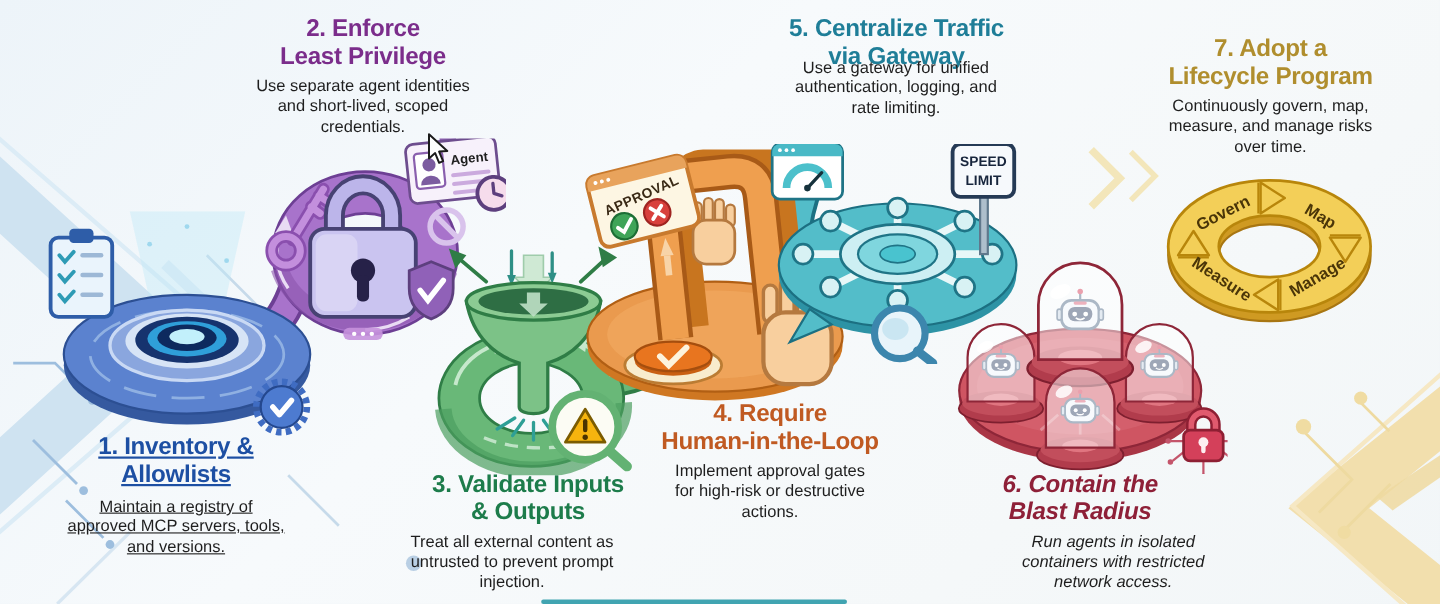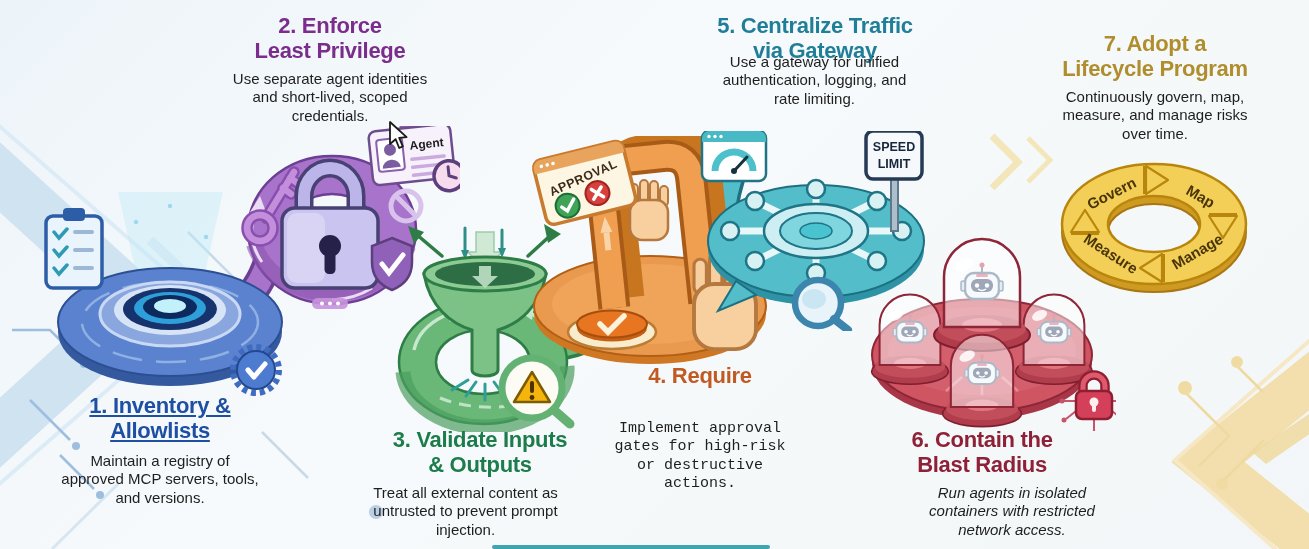--- a/index.html
+++ b/index.html
@@ -364,46 +364,47 @@
       <text transform="translate(148,55) rotate(30)" text-anchor="middle" font-size="15" font-weight="bold" fill="#4a3508">Map</text>
       <text transform="translate(58,112) rotate(33)" text-anchor="middle" font-size="15" font-weight="bold" fill="#4a3508">Measure</text>
       <text transform="translate(150,110) rotate(-30)" text-anchor="middle" font-size="15" font-weight="bold" fill="#4a3508">Manage</text>
     </g>
   </svg>
 
   <div class="step-title t1" style="left:50px;top:394px;width:220px;text-decoration:underline;">
     <div>1. Inventory &amp;</div>
       <div>Allowlists</div>
   </div>
-  <div class="step-desc" style="left:60px;top:452px;width:200px;">Maintain a registry of approved MCP servers, tools, and versions.</div>
+  <div class="step-desc" style="left:60px;top:452px;width:200px;text-decoration:underline;">Maintain a registry of approved MCP servers, tools, and versions.</div>
 
   <div class="step-title t2" style="left:220px;top:14px;width:220px;">
     <div>2. Enforce</div>
       <div>Least Privilege</div>
   </div>
   <div class="step-desc" style="left:225px;top:70px;width:210px;">Use separate agent identities and short-lived, scoped credentials.</div>
 
   <div class="step-title t3" style="left:365px;top:428px;width:230px;">
     <div>3. Validate Inputs</div>
       <div>&amp; Outputs</div>
   </div>
   <div class="step-desc" style="left:363px;top:484px;width:205px;">Treat all external content as untrusted to prevent prompt injection.</div>
 
   <div class="step-title t4" style="left:580px;top:364px;width:240px;text-align:center;">
     <div>4. Require</div>
-  </div>
-  <div class="step-desc" style="left:610px;top:420px;width:180px;font-family:Liberation Mono, monospace;">Implement approval gates for high-risk or destructive actions.</div>
+      <div>Human-in-the-Loop</div>
+  </div>
+  <div class="step-desc" style="left:610px;top:420px;width:180px;">Implement approval gates for high-risk or destructive actions.</div>
 
   <div class="step-title t5" style="left:695px;top:14px;width:240px;">
     <div>5. Centralize Traffic</div>
       <div>via Gateway</div>
   </div>
   <div class="step-desc" style="left:712px;top:53px;width:205px;">Use a gateway for unified authentication, logging, and rate limiting.</div>
 
-  <div class="step-title t6" style="left:867px;top:428px;width:230px;">
+  <div class="step-title t6" style="left:867px;top:428px;width:230px;font-style:italic;">
     <div>6. Contain the</div>
       <div>Blast Radius</div>
   </div>
   <div class="step-desc" style="left:907px;top:484px;width:210px;font-style:italic;">Run agents in isolated containers with restricted network access.</div>
 
   <div class="step-title t7" style="left:1040px;top:32px;width:230px;">
     <div>7. Adopt a</div>
       <div>Lifecycle Program</div>
   </div>
   <div class="step-desc" style="left:1055px;top:88px;width:200px;">Continuously govern, map, measure, and manage risks over time.</div>

